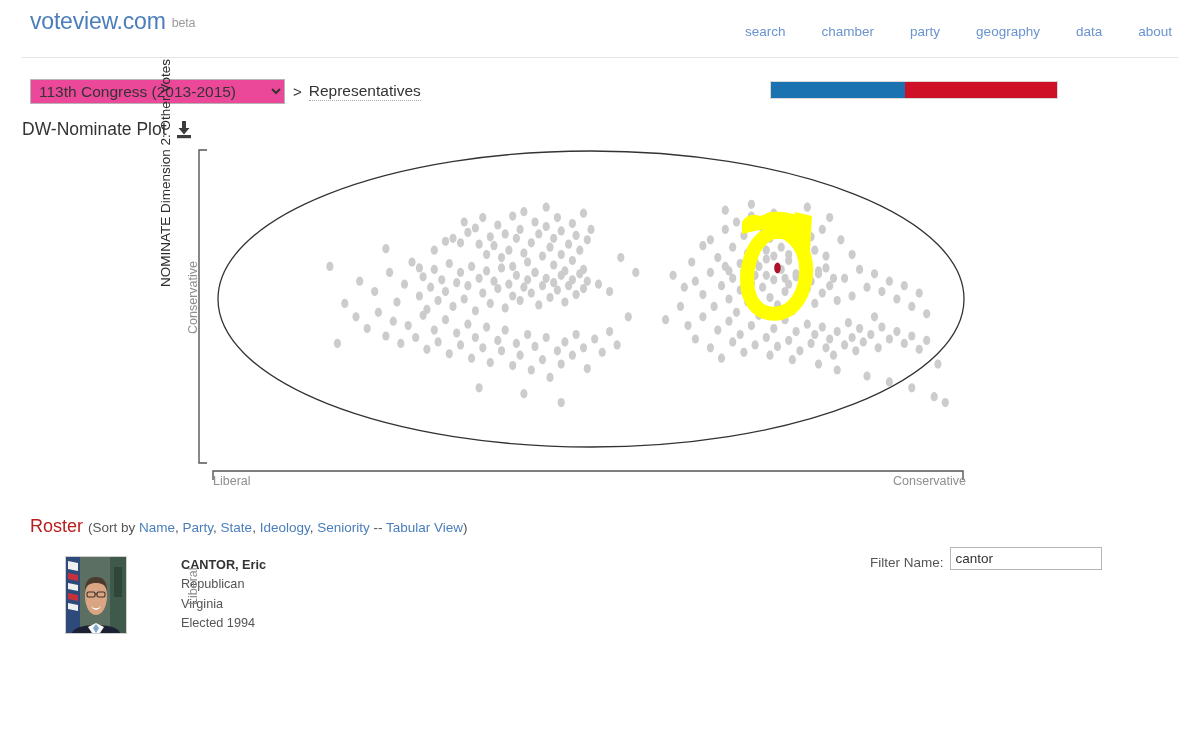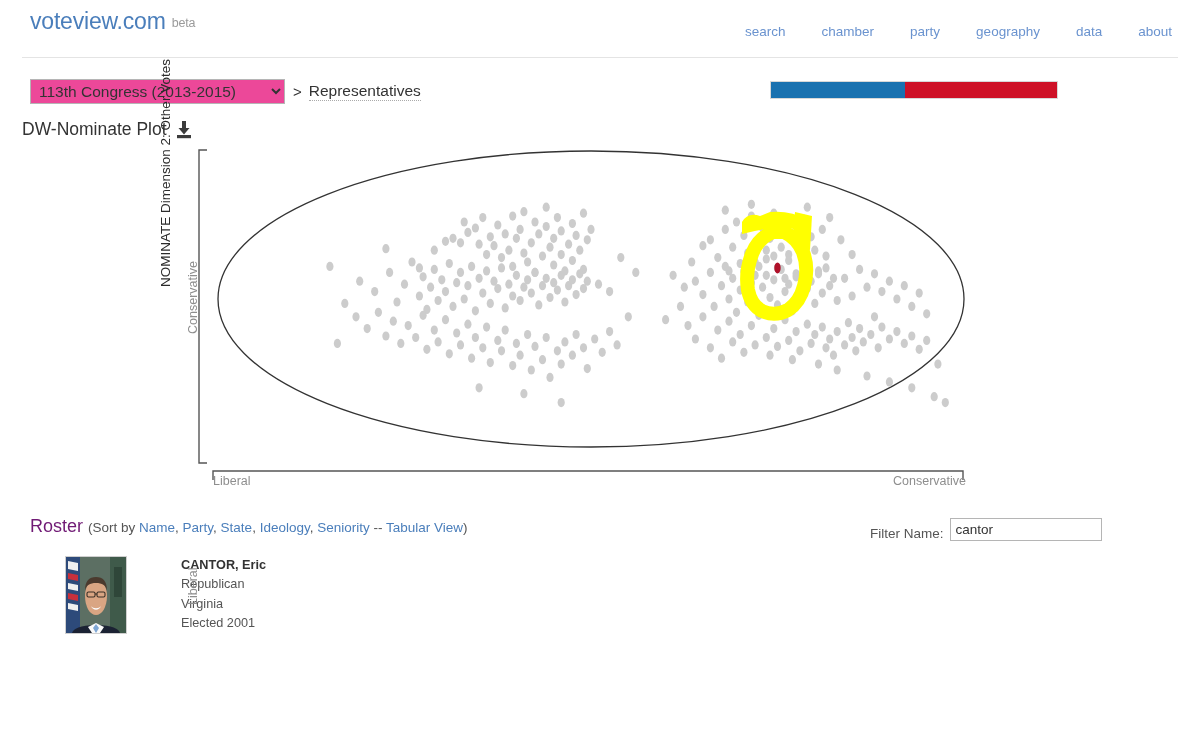--- a/index.html
+++ b/index.html
@@ -145,39 +145,40 @@
   .xlabel-main { font-size: 13.5px; color: #2b2b2b; }
 
   
   .roster-row {
     position: relative;
     margin: 4px 0 0 30px;
     height: 30px;
     display: flex;
     align-items: baseline;
   }
-  .roster-title { font-size: 18px; color: #701a75; font-weight: 400; text-align: right; }
+  .roster-title { font-size: 18px; color: #b91c1c; font-weight: 400; text-align: right; }
   .roster-sub { font-size: 13.5px; color: #555; margin-left: 5px; }
   .roster-sub a { color: #4a7ebb; text-decoration: none; cursor: pointer; }
 
   .filter-group {
     position: absolute;
     left: 840px; top: 2px;
     display: flex; align-items: flex-end;
   }
   .filter-label { font-size: 13.5px; color: #555; margin-right: 6px; }
   input.filter-input {
     font-family: "Liberation Sans", sans-serif;
     font-size: 13.5px;
     color: #333;
     width: 152px;
     height: 23px;
     padding: 2px 5px;
     border: 1px solid #b5b5b5;
     background: #fff;
+    margin-top: 29px;
   }
 
   .member-card {
     margin: 10px 0 0 65px;
     display: flex;
     align-items: flex-start;
     cursor: pointer;
     gap: 44px;
   }
   .member-photo {
@@ -611,15 +612,15 @@
       <rect x="21" y="35" width="8" height="5" rx="1.5" fill="none" stroke="#3a3027" stroke-width="1.1"></rect>
       <rect x="31" y="35" width="8" height="5" rx="1.5" fill="none" stroke="#3a3027" stroke-width="1.1"></rect>
       <line x1="29" y1="37" x2="31" y2="37" stroke="#3a3027" stroke-width="1.1"></line>
       <path d="M25 49 C27 52 33 52 35 49 C33 54 27 54 25 49 Z" fill="#fbfbfb"></path>
     </svg>
   </div>
   <div class="member-info">
     <span class="member-name">CANTOR, Eric</span>
     <span class="member-line">Republican</span>
     <span class="member-line">Virginia</span>
-    <span class="member-line">Elected 2001</span>
+    <span class="member-line">Elected 1994</span>
   </div>
 </div>
 
 </body></html>

